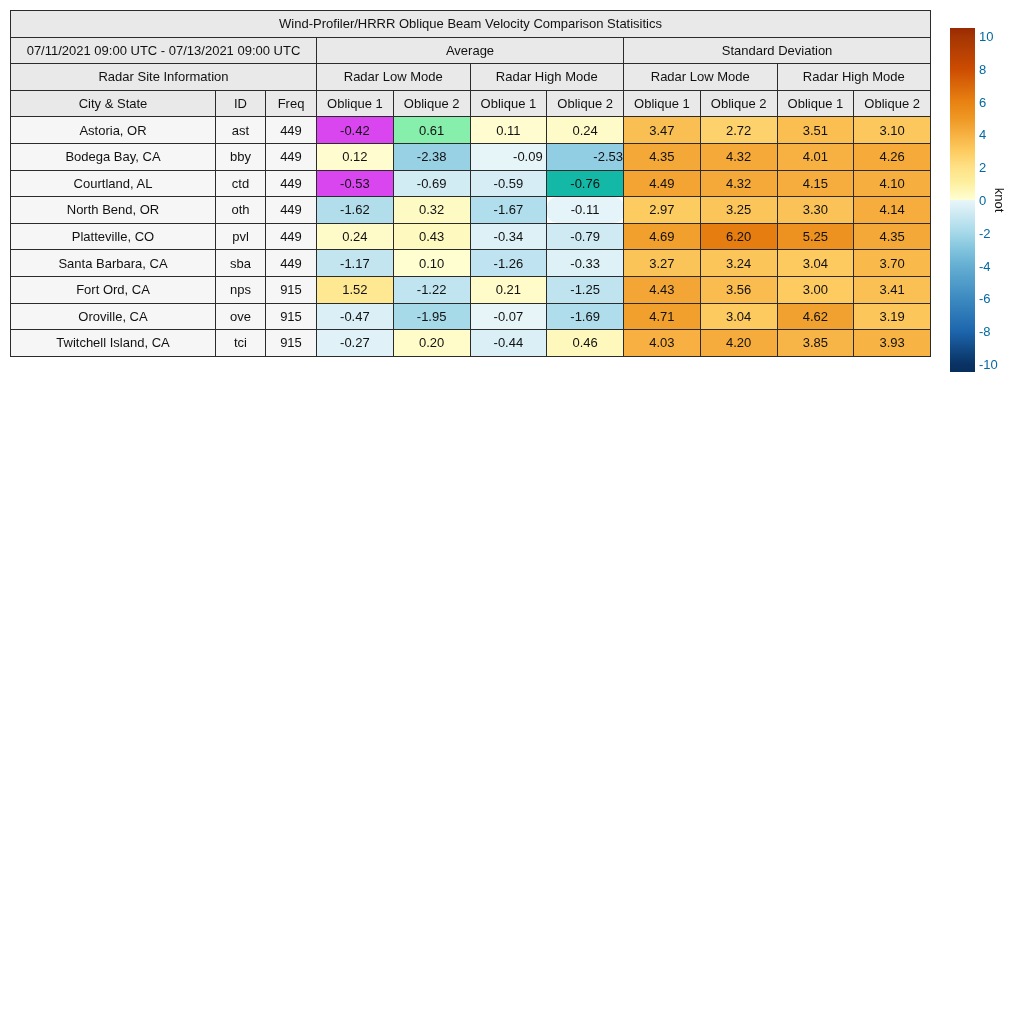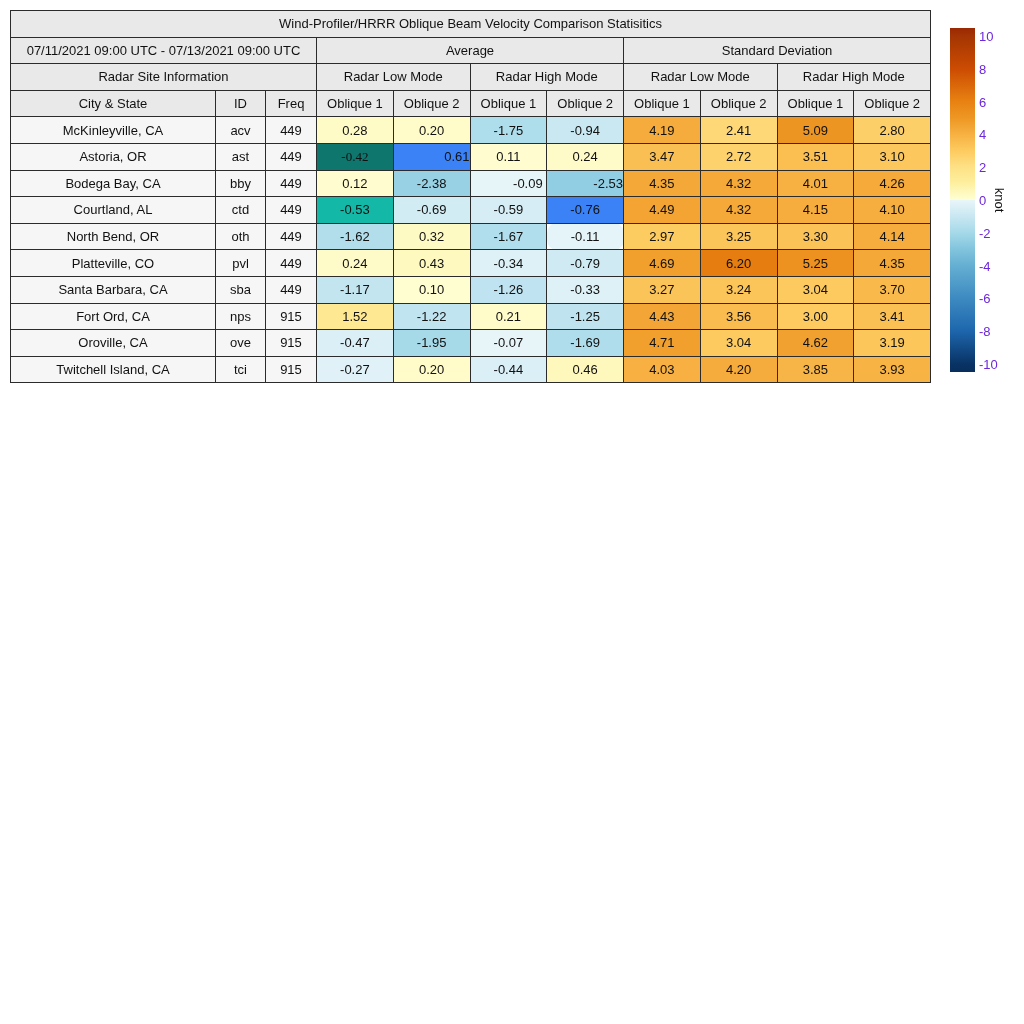--- a/index.html
+++ b/index.html
@@ -32,21 +32,21 @@
   #colorbar{
     position:absolute;
     left:950px;top:28px;
     width:25px;height:344px;
   }
   .cb-tick{
     position:absolute;
     left:979px;
     transform:translateY(-50%);
     font-size:13px;
-    color:#6d28d9;
+    color:#0369a1;
   }
   #cb-label{
     position:absolute;
     left:992px;top:200px;
     transform:translateY(-50%);
     writing-mode:vertical-rl;
     font-size:13px;
     color:#111;
   }
 </style>
@@ -92,38 +92,25 @@
       <td class="hdr">Oblique 1</td>
       <td class="hdr">Oblique 2</td>
       <td class="hdr">Oblique 1</td>
       <td class="hdr">Oblique 2</td>
       <td class="hdr">Oblique 1</td>
       <td class="hdr">Oblique 2</td>
     </tr>
   </tbody>
   <tbody id="data-rows">
       <tr>
-        <td class="site">McKinleyville, CA</td>
-        <td class="site">acv</td>
-        <td class="site">449</td>
-        <td style="background: rgb(254, 251, 198);">0.28</td>
-        <td style="background: rgb(255, 252, 202);">0.20</td>
-        <td style="background: rgb(174, 221, 235);">-1.75</td>
-        <td style="background: rgb(202, 232, 242);">-0.94</td>
-        <td style="background: rgb(245, 172, 60);">4.19</td>
-        <td style="background: rgb(254, 216, 118);">2.41</td>
-        <td style="background: rgb(237, 149, 34);">5.09</td>
-        <td style="background: rgb(253, 207, 104);">2.80</td>
-      </tr>
-      <tr>
         <td class="site">Astoria, OR</td>
         <td class="site">ast</td>
         <td class="site">449</td>
-        <td style="background: #0f766e; font-family: Liberation Serif, serif;">-0.42</td>
-        <td style="background: #3b82f6; text-align: right;">0.61</td>
+        <td style="background: #d946ef;">-0.42</td>
+        <td style="background: #86efac;">0.61</td>
         <td style="background: rgb(255, 253, 207);">0.11</td>
         <td style="background: rgb(255, 251, 200);">0.24</td>
         <td style="background: rgb(250, 191, 82);">3.47</td>
         <td style="background: rgb(253, 209, 107);">2.72</td>
         <td style="background: rgb(250, 190, 81);">3.51</td>
         <td style="background: rgb(252, 200, 93);">3.10</td>
       </tr>
       <tr>
         <td class="site">Bodega Bay, CA</td>
         <td class="site">bby</td>
@@ -134,24 +121,24 @@
         <td style="background: rgb(146, 206, 227); text-align: right;">-2.53</td>
         <td style="background: rgb(244, 168, 56);">4.35</td>
         <td style="background: rgb(244, 169, 56);">4.32</td>
         <td style="background: rgb(247, 177, 66);">4.01</td>
         <td style="background: rgb(245, 170, 58);">4.26</td>
       </tr>
       <tr>
         <td class="site">Courtland, AL</td>
         <td class="site">ctd</td>
         <td class="site">449</td>
-        <td style="background: #14b8a6;">-0.53</td>
+        <td style="background: #d946ef;">-0.53</td>
         <td style="background: rgb(210, 236, 244);">-0.69</td>
         <td style="background: rgb(214, 237, 245);">-0.59</td>
-        <td style="background: #3b82f6;">-0.76</td>
+        <td style="background: #14b8a6;">-0.76</td>
         <td style="background: rgb(243, 164, 51);">4.49</td>
         <td style="background: rgb(244, 169, 56);">4.32</td>
         <td style="background: rgb(246, 173, 61);">4.15</td>
         <td style="background: rgb(246, 174, 63);">4.10</td>
       </tr>
       <tr>
         <td class="site">North Bend, OR</td>
         <td class="site">oth</td>
         <td class="site">449</td>
         <td style="background: rgb(178, 222, 236);">-1.62</td>

